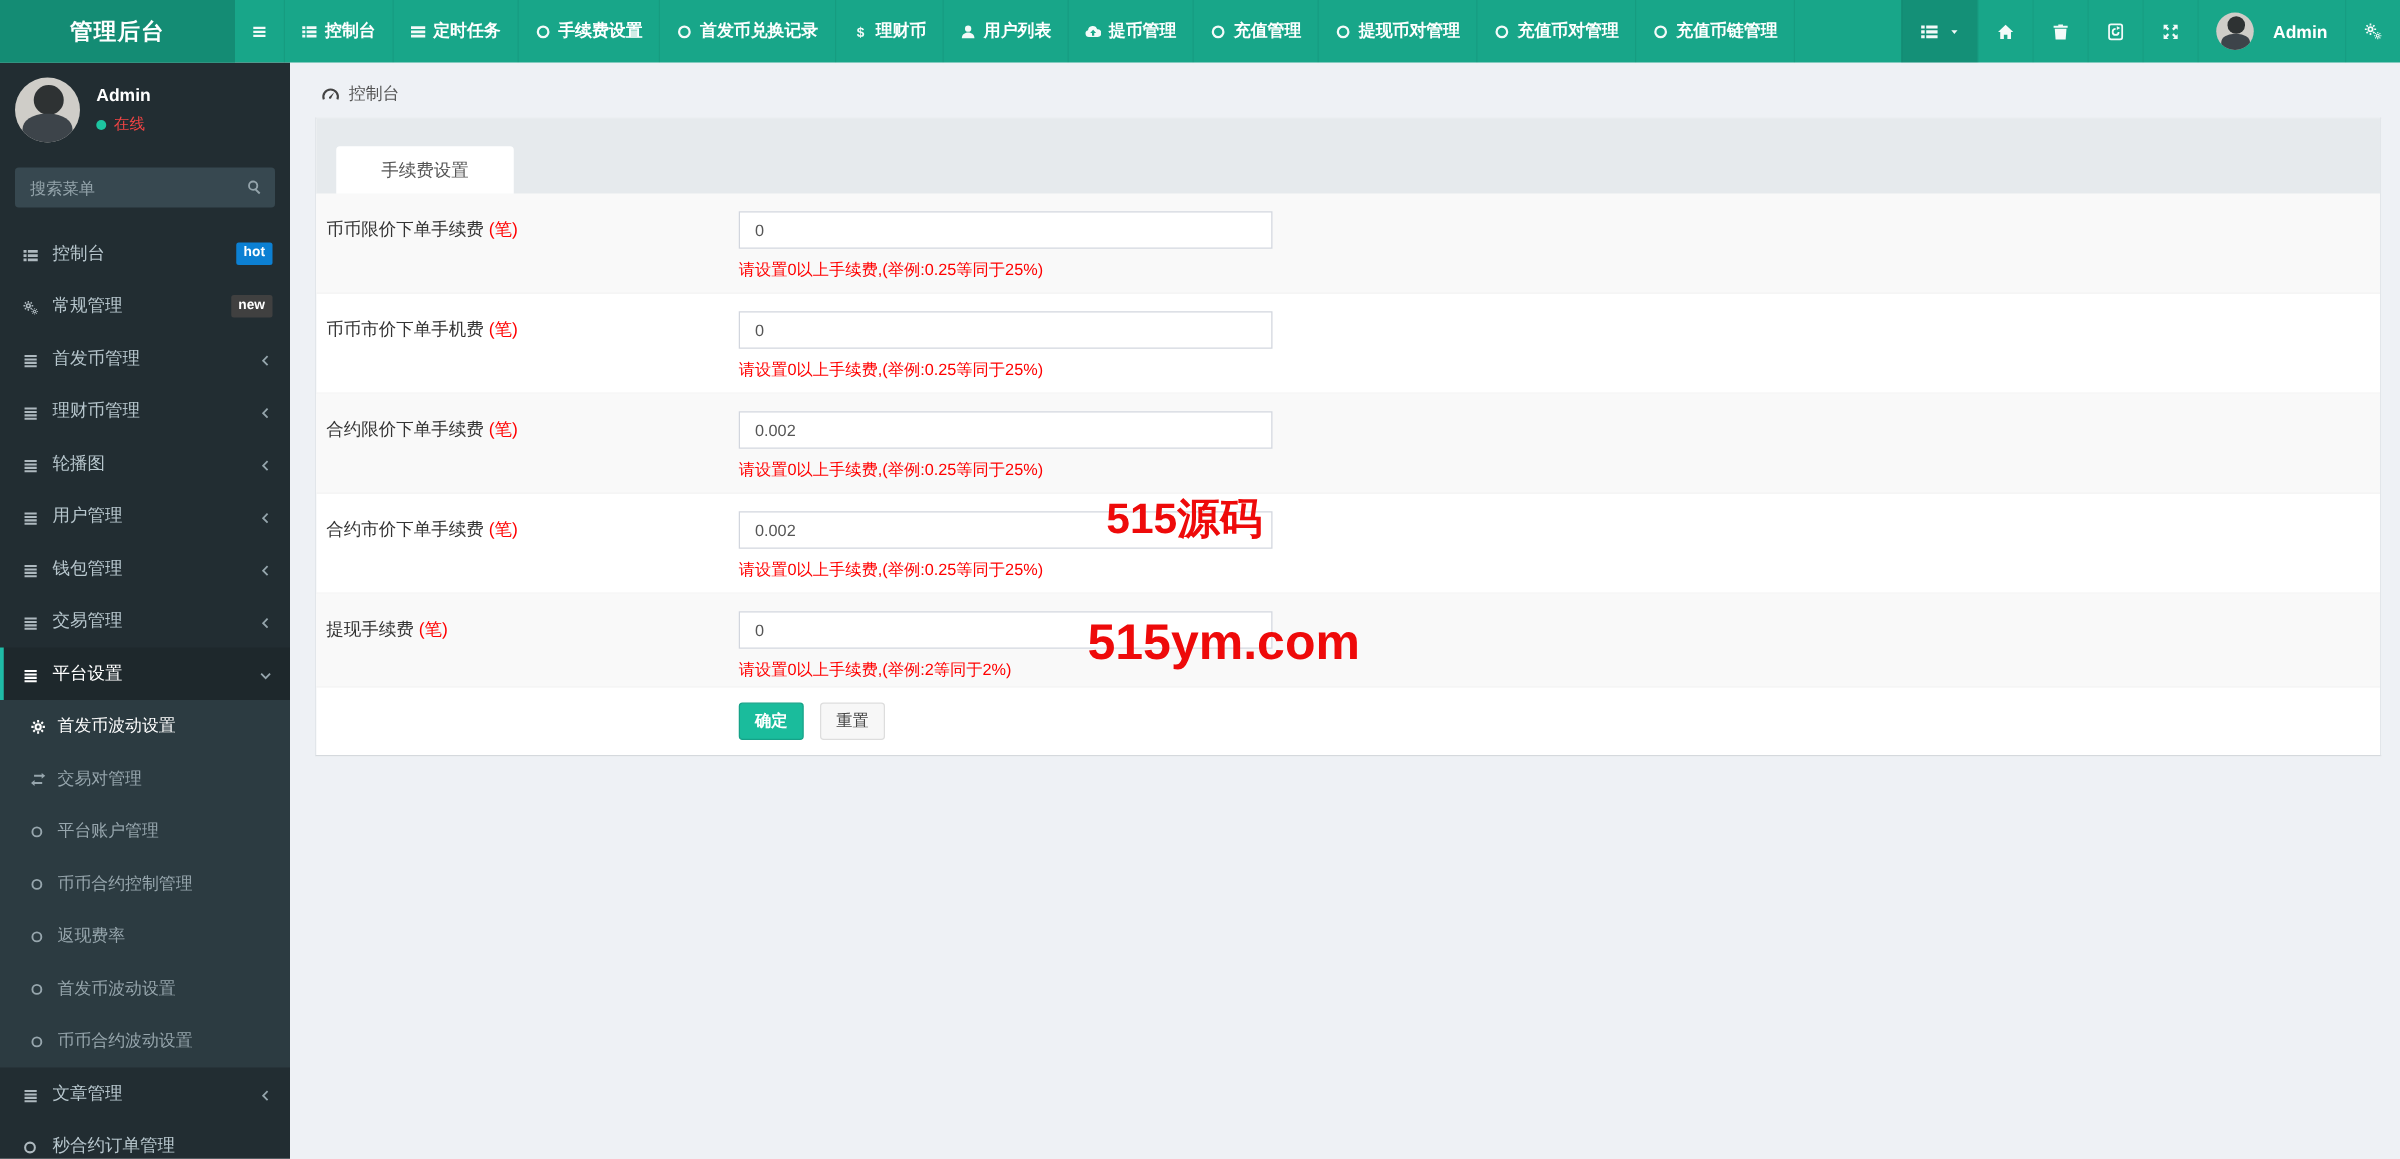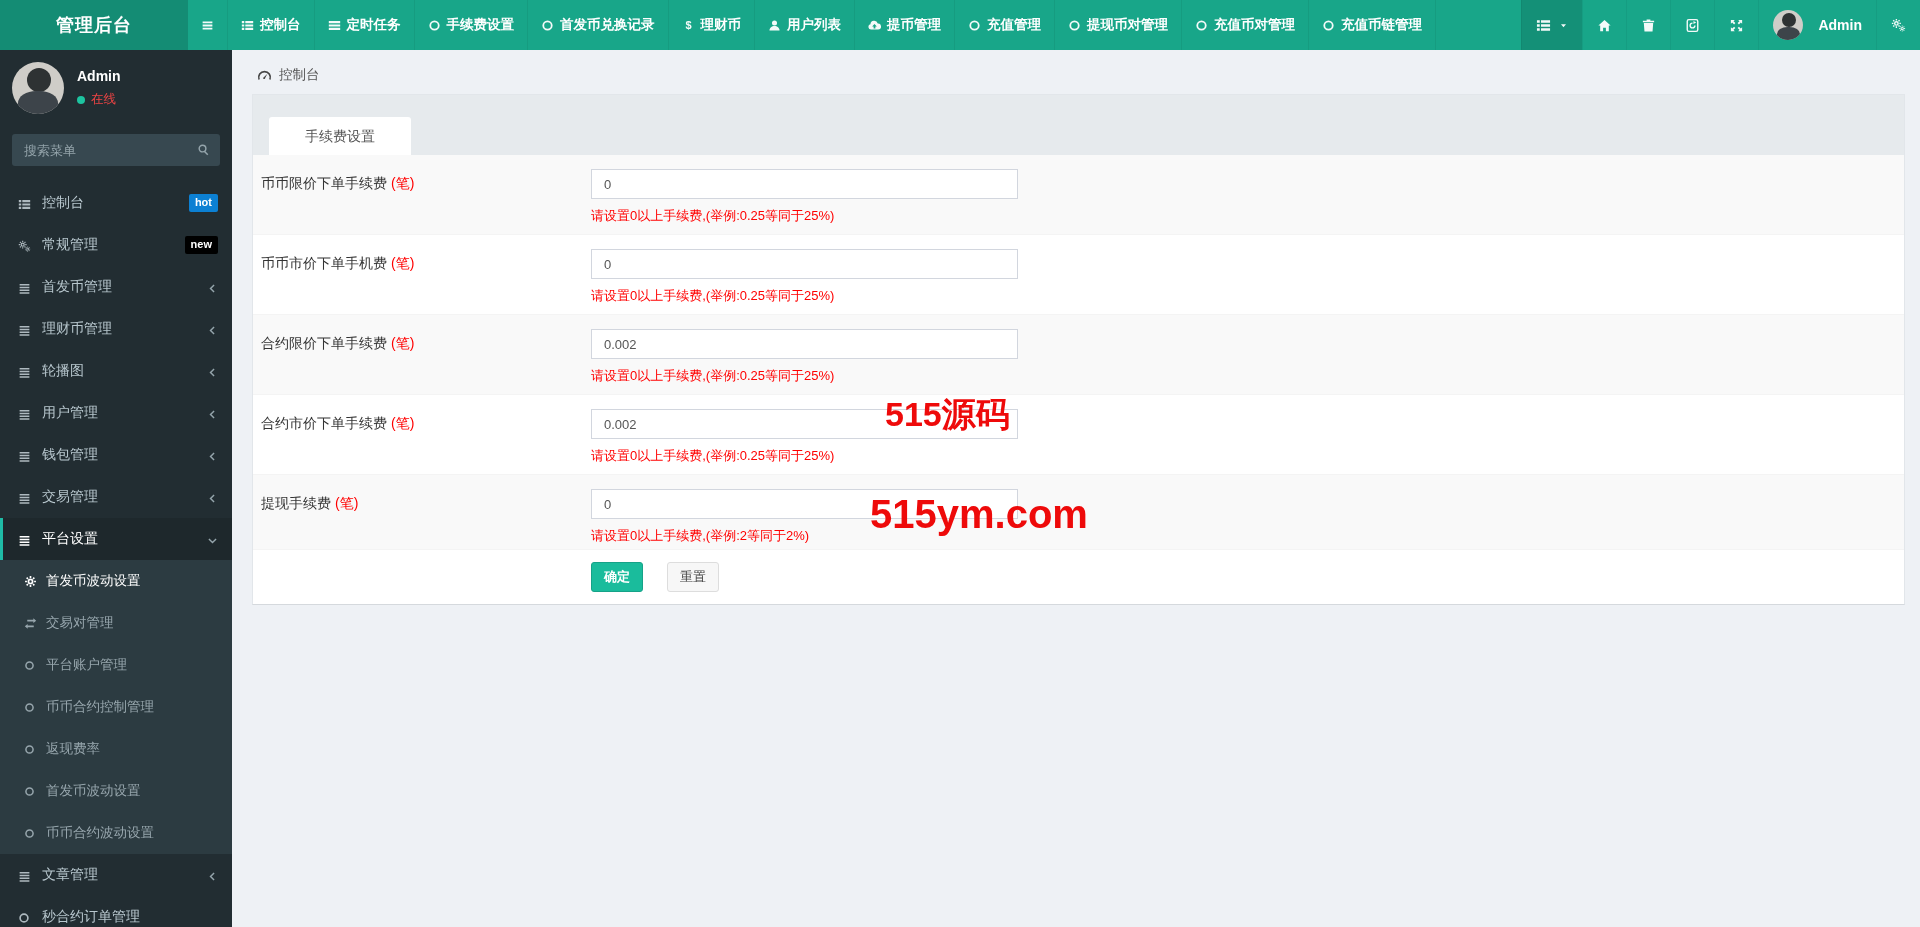--- a/index.html
+++ b/index.html
@@ -42,21 +42,21 @@
   .menu{margin-top:16px}
   .m-item{height:42px;display:flex;align-items:center;padding:0 14px 0 15px;color:#b8c7ce;font-size:14px;cursor:pointer;border-left:3px solid transparent}
   .m-item .mi{width:24px;flex:none;color:#aeb9bf}
   .m-item .mi .ic{width:13px;height:13px}
   .m-item.active{background:#1e282c;color:#fff;border-left-color:#1fbba6}
   .m-item.active .mi{color:#fff}
   .chev{margin-left:auto;color:#95a5ac}
   .chev .ic{width:11px;height:11px}
   .badge{margin-left:auto;color:#fff;font-size:11px;font-weight:bold;padding:2px 6px;border-radius:2px;line-height:1.2}
   .b-blue{background:#0c80d3}
-  .b-purple{background:#000000}
+  .b-purple{background:#404040}
   .submenu{background:#2c3b41}
   .s-item{height:42px;display:flex;align-items:center;padding:0 14px 0 24px;color:#97a6ad;font-size:13.5px;cursor:pointer}
   .s-item .mi{width:22px;flex:none}
   .s-item .mi .ic{width:11px;height:11px}
   .s-item.active{color:#fff}
   .s-item.active .mi{color:#fff}
 
   
   .main{position:absolute;top:50px;left:232px;right:0;bottom:0;background:#eef1f5;overflow:hidden}
   .crumb{margin:16px 0 0 25px;color:#555;font-size:13.5px;display:flex;align-items:center;gap:7px}
@@ -65,21 +65,21 @@
   .card-header{height:60px;background:#e6eaed;display:flex;align-items:flex-end;padding-left:16px}
   .tab{height:38px;line-height:38px;background:#fff;padding:0 36px;font-size:14px;color:#555;border-radius:3px 3px 0 0;cursor:pointer}
   .frow{display:flex;height:80px;padding:14px 8px 0 8px;border-bottom:1px solid #f4f4f4}
   .frow.stripe{background:#f9f9f9}
   .frow.short{height:75px}
   .flabel{width:330px;flex:none;font-size:14px;color:#333;padding-top:6px}
   .red{color:#ff0000}
   .unit{margin-left:4px}
   .finput{width:427px;height:30px;border:1px solid #d2d6de;background:#fff;font-size:13px;color:#555;padding:0 12px;outline:none;font-family:inherit}
   .fhelp{margin-top:8px;font-size:13px;color:#ff0000}
-  .btnrow{height:54px;padding:12px 0 0 338px;border-bottom:none;display:flex;gap:24px}
+  .btnrow{height:54px;padding:12px 0 0 338px;border-bottom:none;display:flex;gap:13px}
   .btn{height:30px;padding:0 12px;font-size:13px;border-radius:3px;cursor:pointer;font-family:inherit}
   .btn.ok{background:#1abc9c;border:1px solid #16a288;color:#fff;font-weight:bold}
   .btn.reset{background:#f7f7f7;border:1px solid #ddd;color:#444}
 
   .wm{position:absolute;color:#ee0a0a;font-weight:bold;white-space:nowrap;pointer-events:none}
   .wm1{left:653px;top:342px;font-size:34px}
   .wm2{left:638px;top:442px;font-size:40px}
 </style>
 </head>
 <body>

